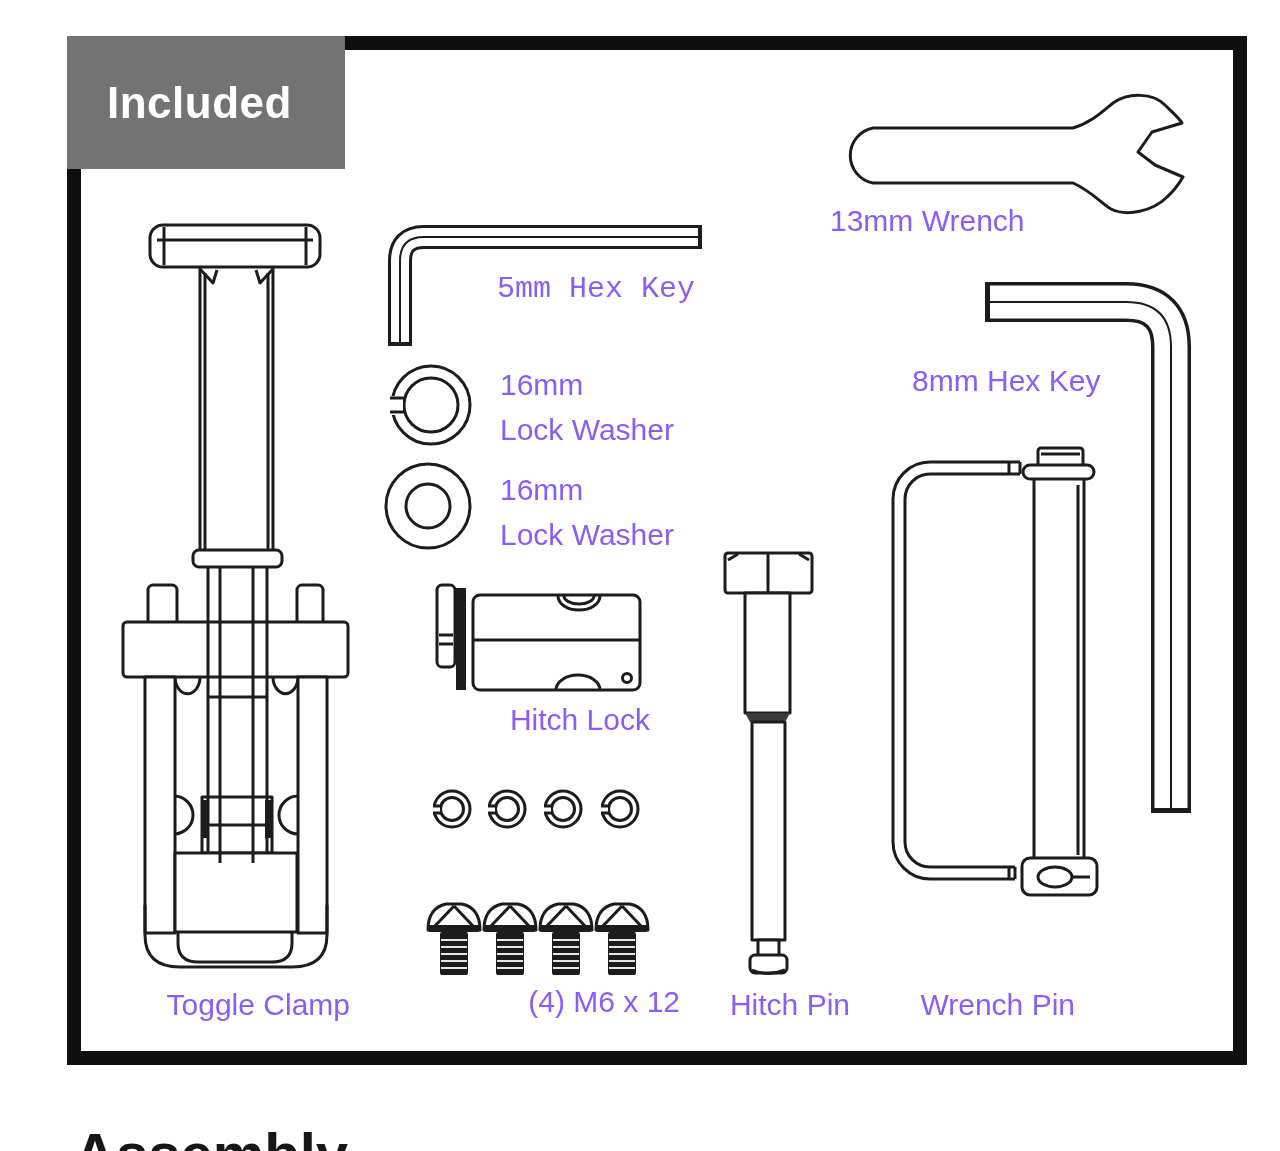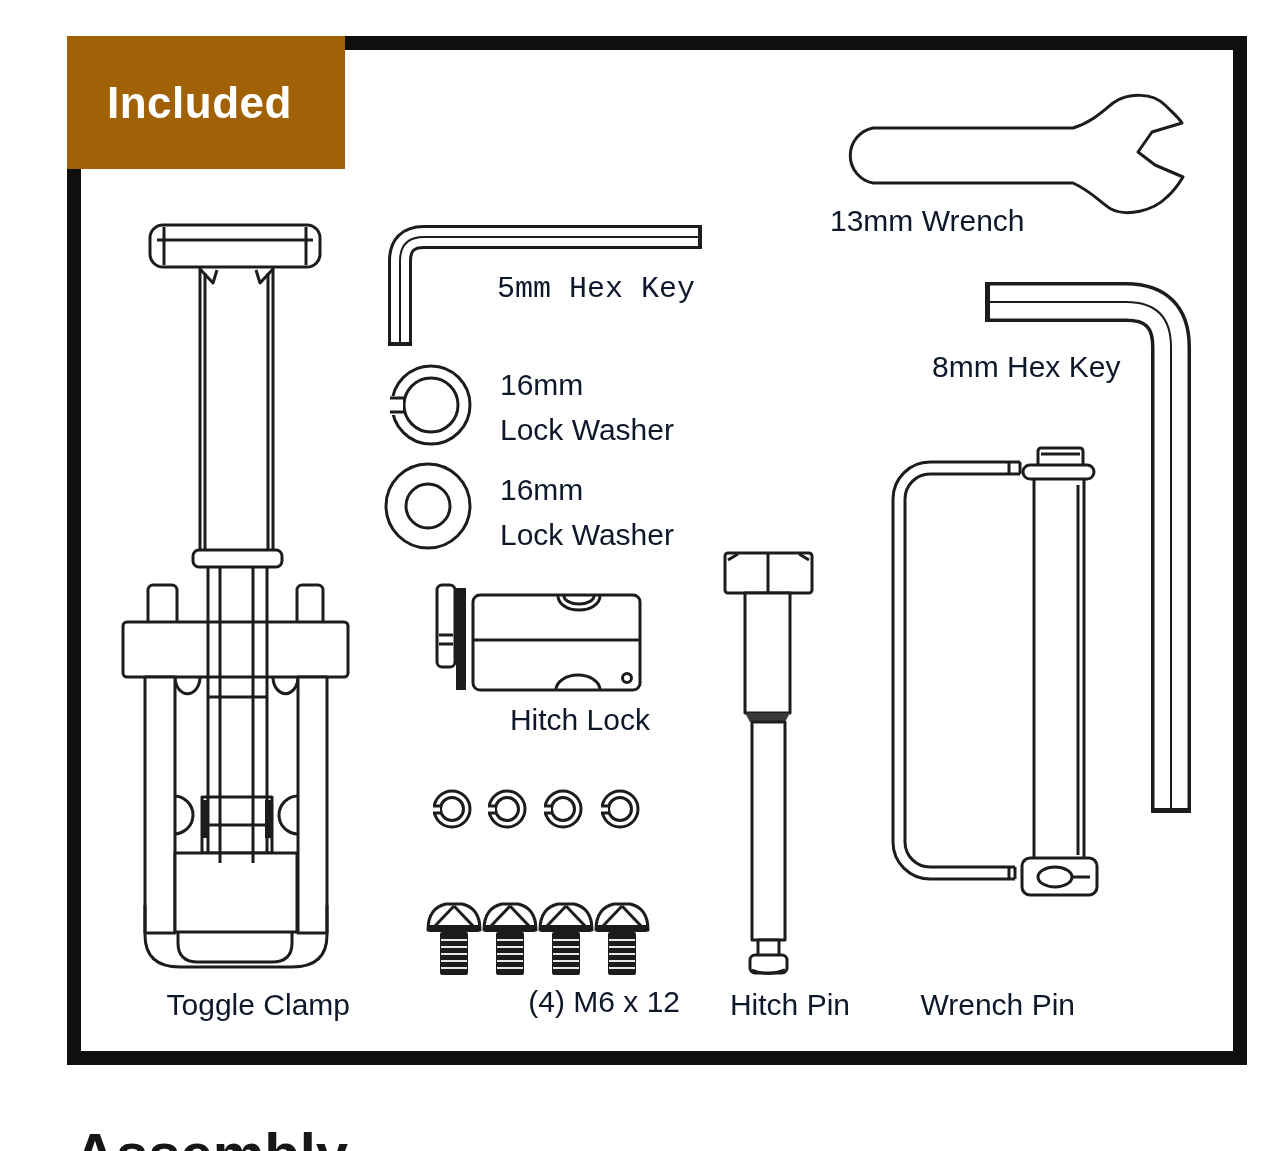--- a/index.html
+++ b/index.html
@@ -6,29 +6,29 @@
   #page{
     position:relative;width:1280px;height:1151px;background:#ffffff;
     overflow:hidden;font-family:"Liberation Sans", sans-serif;
   }
   #frame{
     position:absolute;left:67px;top:36px;width:1180px;height:1029px;
     border:14px solid #0f0f0f;box-sizing:border-box;background:#ffffff;
   }
   #included-box{
     position:absolute;left:67px;top:36px;width:278px;height:133px;
-    background:#a16207;display:flex;align-items:center;
+    background:#737373;display:flex;align-items:center;
   }
   #included-box .hdr{
     color:#ffffff;font-weight:bold;font-size:44px;padding-left:40px;letter-spacing:0.5px;
   }
   .part{position:absolute;}
   .part svg{display:block;overflow:visible;}
   .lbl{
-    position:absolute;color:#0f172a;font-size:30px;line-height:34px;white-space:nowrap;
+    position:absolute;color:#8b5cf6;font-size:30px;line-height:34px;white-space:nowrap;
   }
   .lbl.two{line-height:45px;}
   .lbl.ctr{text-align:right;}
   #assembly-heading{
     position:absolute;left:74px;top:1120px;font-size:58px;font-weight:bold;color:#161616;
   }
   
   .ln{stroke:#1c1c1c;stroke-width:3;fill:none;stroke-linejoin:round;stroke-linecap:butt;}
   .wf{stroke:#1c1c1c;stroke-width:3;fill:#ffffff;stroke-linejoin:round;}
   .blk{fill:#1c1c1c;stroke:none;}
@@ -277,21 +277,21 @@
       <rect class="wf" x="138" y="20" width="71" height="14" rx="7"></rect>
 
       <rect class="wf" x="137" y="413" width="75" height="37" rx="8"></rect>
       <ellipse class="wf" cx="170" cy="432" rx="17" ry="10"></ellipse>
       <line class="ln" x1="187" y1="432" x2="205" y2="432" stroke-width="2"></line>
     </svg>
   </div>
 
   <div class="lbl" style="left:497px;top:272px;font-family:Liberation Mono, monospace;">5mm Hex Key</div>
   <div class="lbl" style="left:830px;top:204px;">13mm Wrench</div>
-  <div class="lbl" style="left:912px;top:350px;margin-left:20px;">8mm Hex Key</div>
+  <div class="lbl" style="left:912px;top:364px;">8mm Hex Key</div>
 
   <div class="lbl two" style="left:500px;top:362px;">
     <div>16mm</div>
     <div>Lock Washer</div>
   </div>
   <div class="lbl two" style="left:500px;top:467px;">
     <div>16mm</div>
     <div>Lock Washer</div>
   </div>
 

